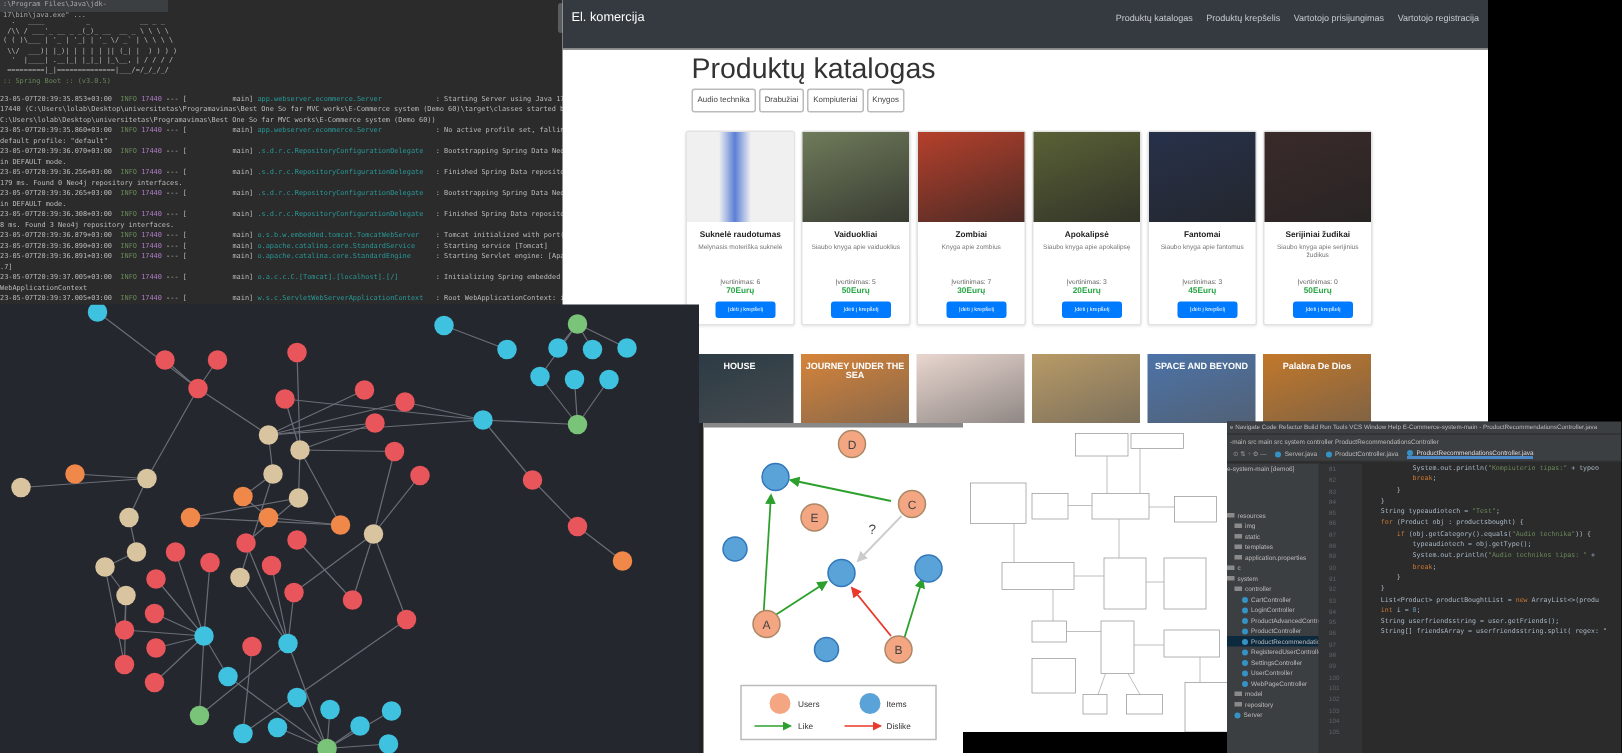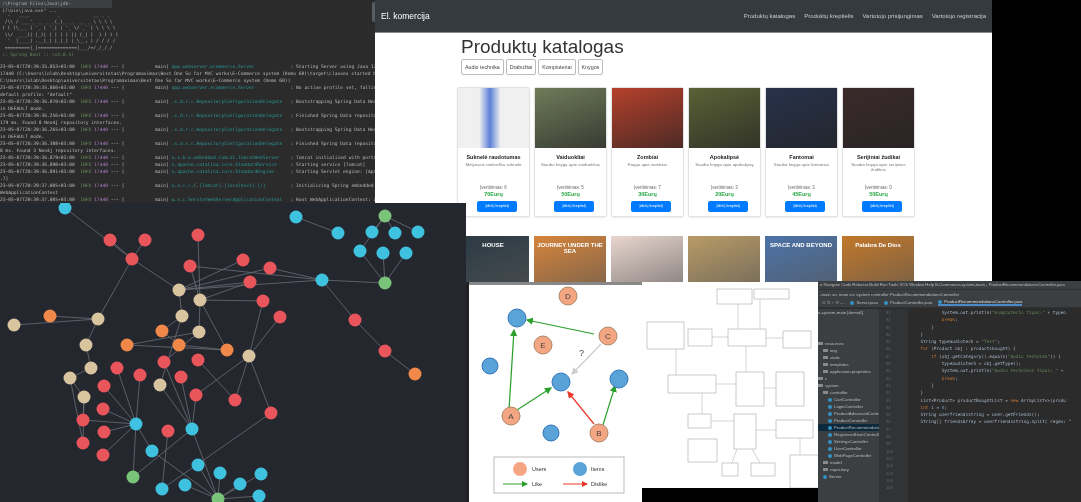--- a/index.html
+++ b/index.html
@@ -11,21 +11,21 @@
 #console .ascii{color:#bbb;white-space:pre;padding-left:2px;margin-top:4px;line-height:6.5px}
 #console .spring{color:#6a8759;padding-left:2px}
 #console .ln{white-space:nowrap;padding-left:0}
 #console .ln .ts{color:#bbb}
 #console .ln .lvl{color:#6a8759}
 #console .ln .pid{color:#b07ec8}
 #console .ln .cls{color:#299999}
 #console .scroll{position:absolute;right:2px;top:2px;width:4px;height:20px;background:#5a5d5f;border-radius:2px}
 
 #browser{left:375px;top:0;width:617px;height:283px;background:#fff}
-#browser .nav{height:20px;background:#343a40;display:flex;align-items:center;padding:16px 6px;border-bottom:1px solid #888}
+#browser .nav{height:20px;background:#343a40;display:flex;align-items:flex-end;padding:16px 6px;border-bottom:1px solid #888}
 #browser .brand{color:#fff;font-size:8.5px}
 #browser .navlinks{margin-left:auto;display:flex;gap:9px}
 #browser .navlinks span{color:#c8cbcf;font-size:6px}
 #browser .title{position:absolute;left:86px;top:36px;font-size:19px;color:#333;font-weight:300}
 #browser .cats{position:absolute;left:86px;top:59px;display:flex;gap:2px}
 #browser .cat{border:1px solid #bbb;font-size:5.3px;color:#444;padding:4px 3px;border-radius:2px;background:#fff}
 #browser .cards{position:absolute;left:82px;top:87px;display:flex;gap:4px}
 .card{width:73px;height:130px;border:1px solid #e2e2e2;border-radius:2px;background:#fff;position:relative;box-shadow:0 1px 2px rgba(0,0,0,.08)}
 .card .img{width:71px;height:60px}
 .card .nm{font-size:5.5px;font-weight:bold;color:#222;text-align:center;margin-top:6px}

